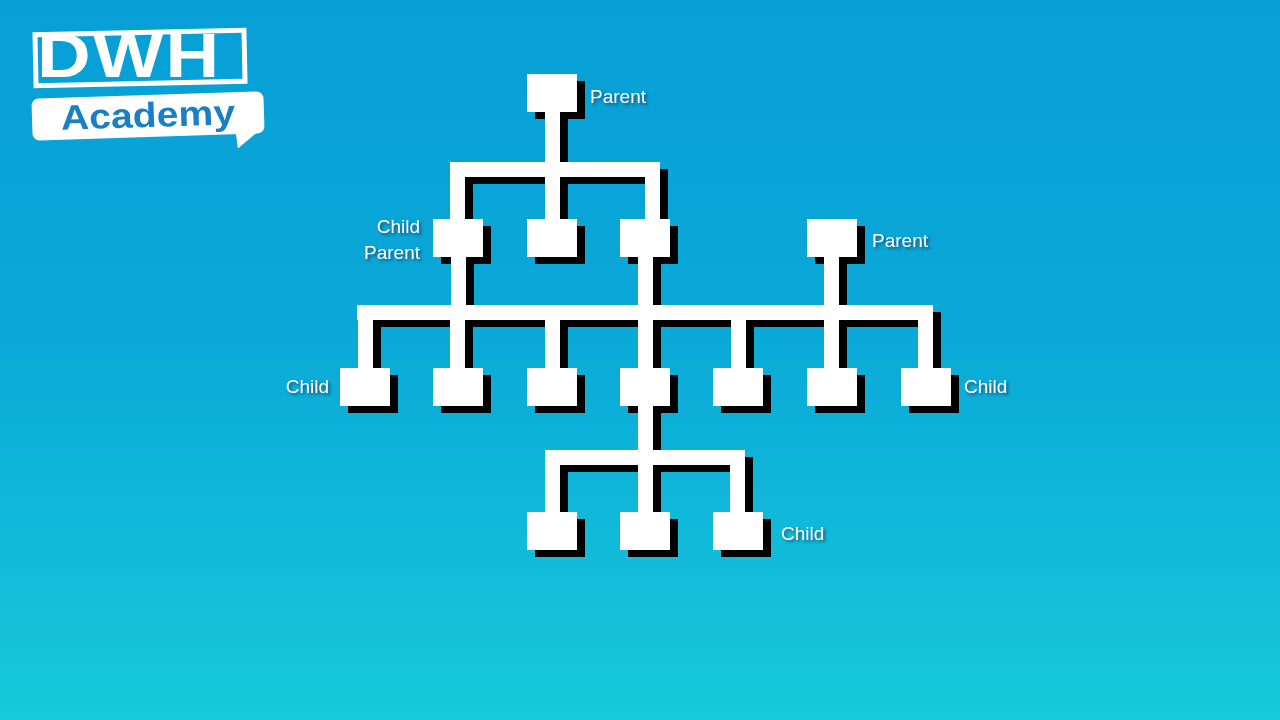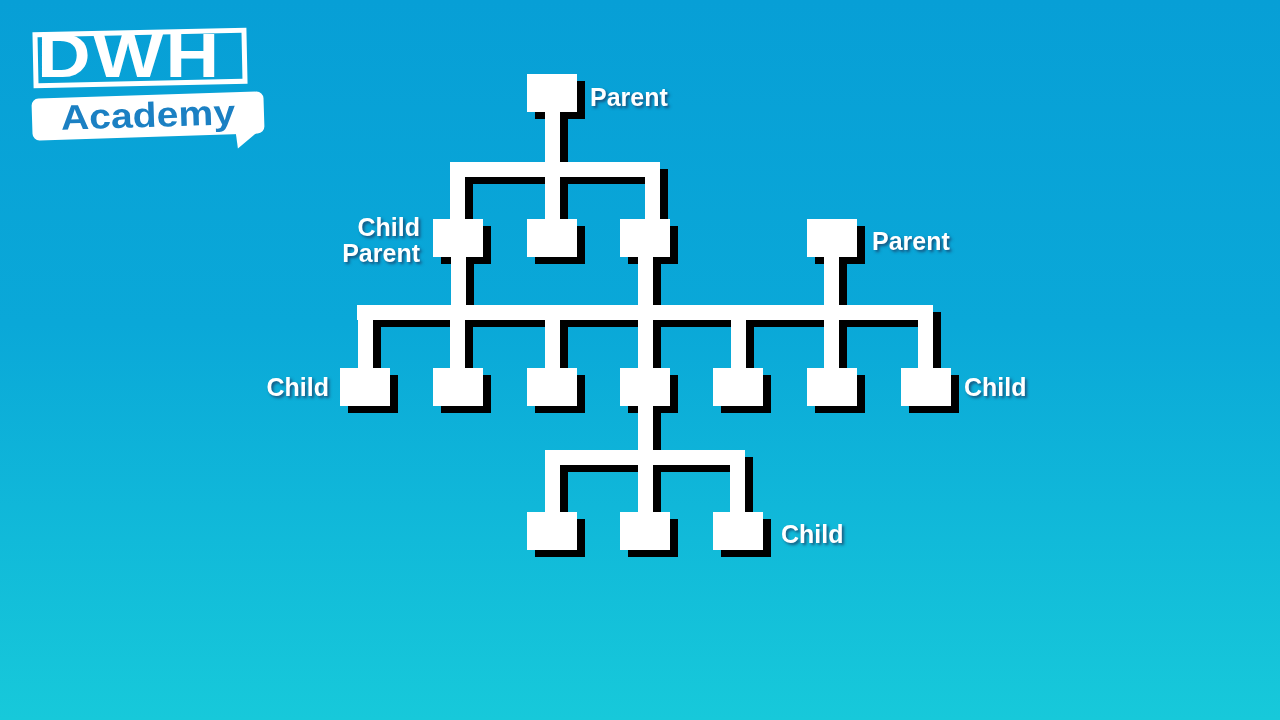--- a/index.html
+++ b/index.html
@@ -46,21 +46,21 @@
   .diagram{position:absolute;left:0;top:0;width:1280px;height:720px;}
   .shape{position:absolute;background:var(--node-fill);}
   .box{width:50px;height:38px;}
   .vl{width:15px;}
   .hl{height:15px;}
   #shadow-layer div{
     position:absolute;background:var(--shadow);
     transform:translate(8px,7px);
   }
   .node-label{
-    position:absolute;color:#fff;font-weight:bold;font-size:25px;line-height:26px;
+    position:absolute;color:#fff;font-weight:normal;font-size:19px;line-height:26px;
     text-shadow:2px 2px 3px rgba(30,45,85,0.70);white-space:nowrap;
   }
 
   
   .slide-title{
     position:absolute;left:0;top:570px;width:1280px;text-align:center;
     color:#fff;font-weight:bold;font-size:58px;letter-spacing:-1px;
     text-shadow:0 0 2px rgba(120,90,160,0.55), 3px 4px 5px rgba(50,50,110,0.40);
   }
 </style>

